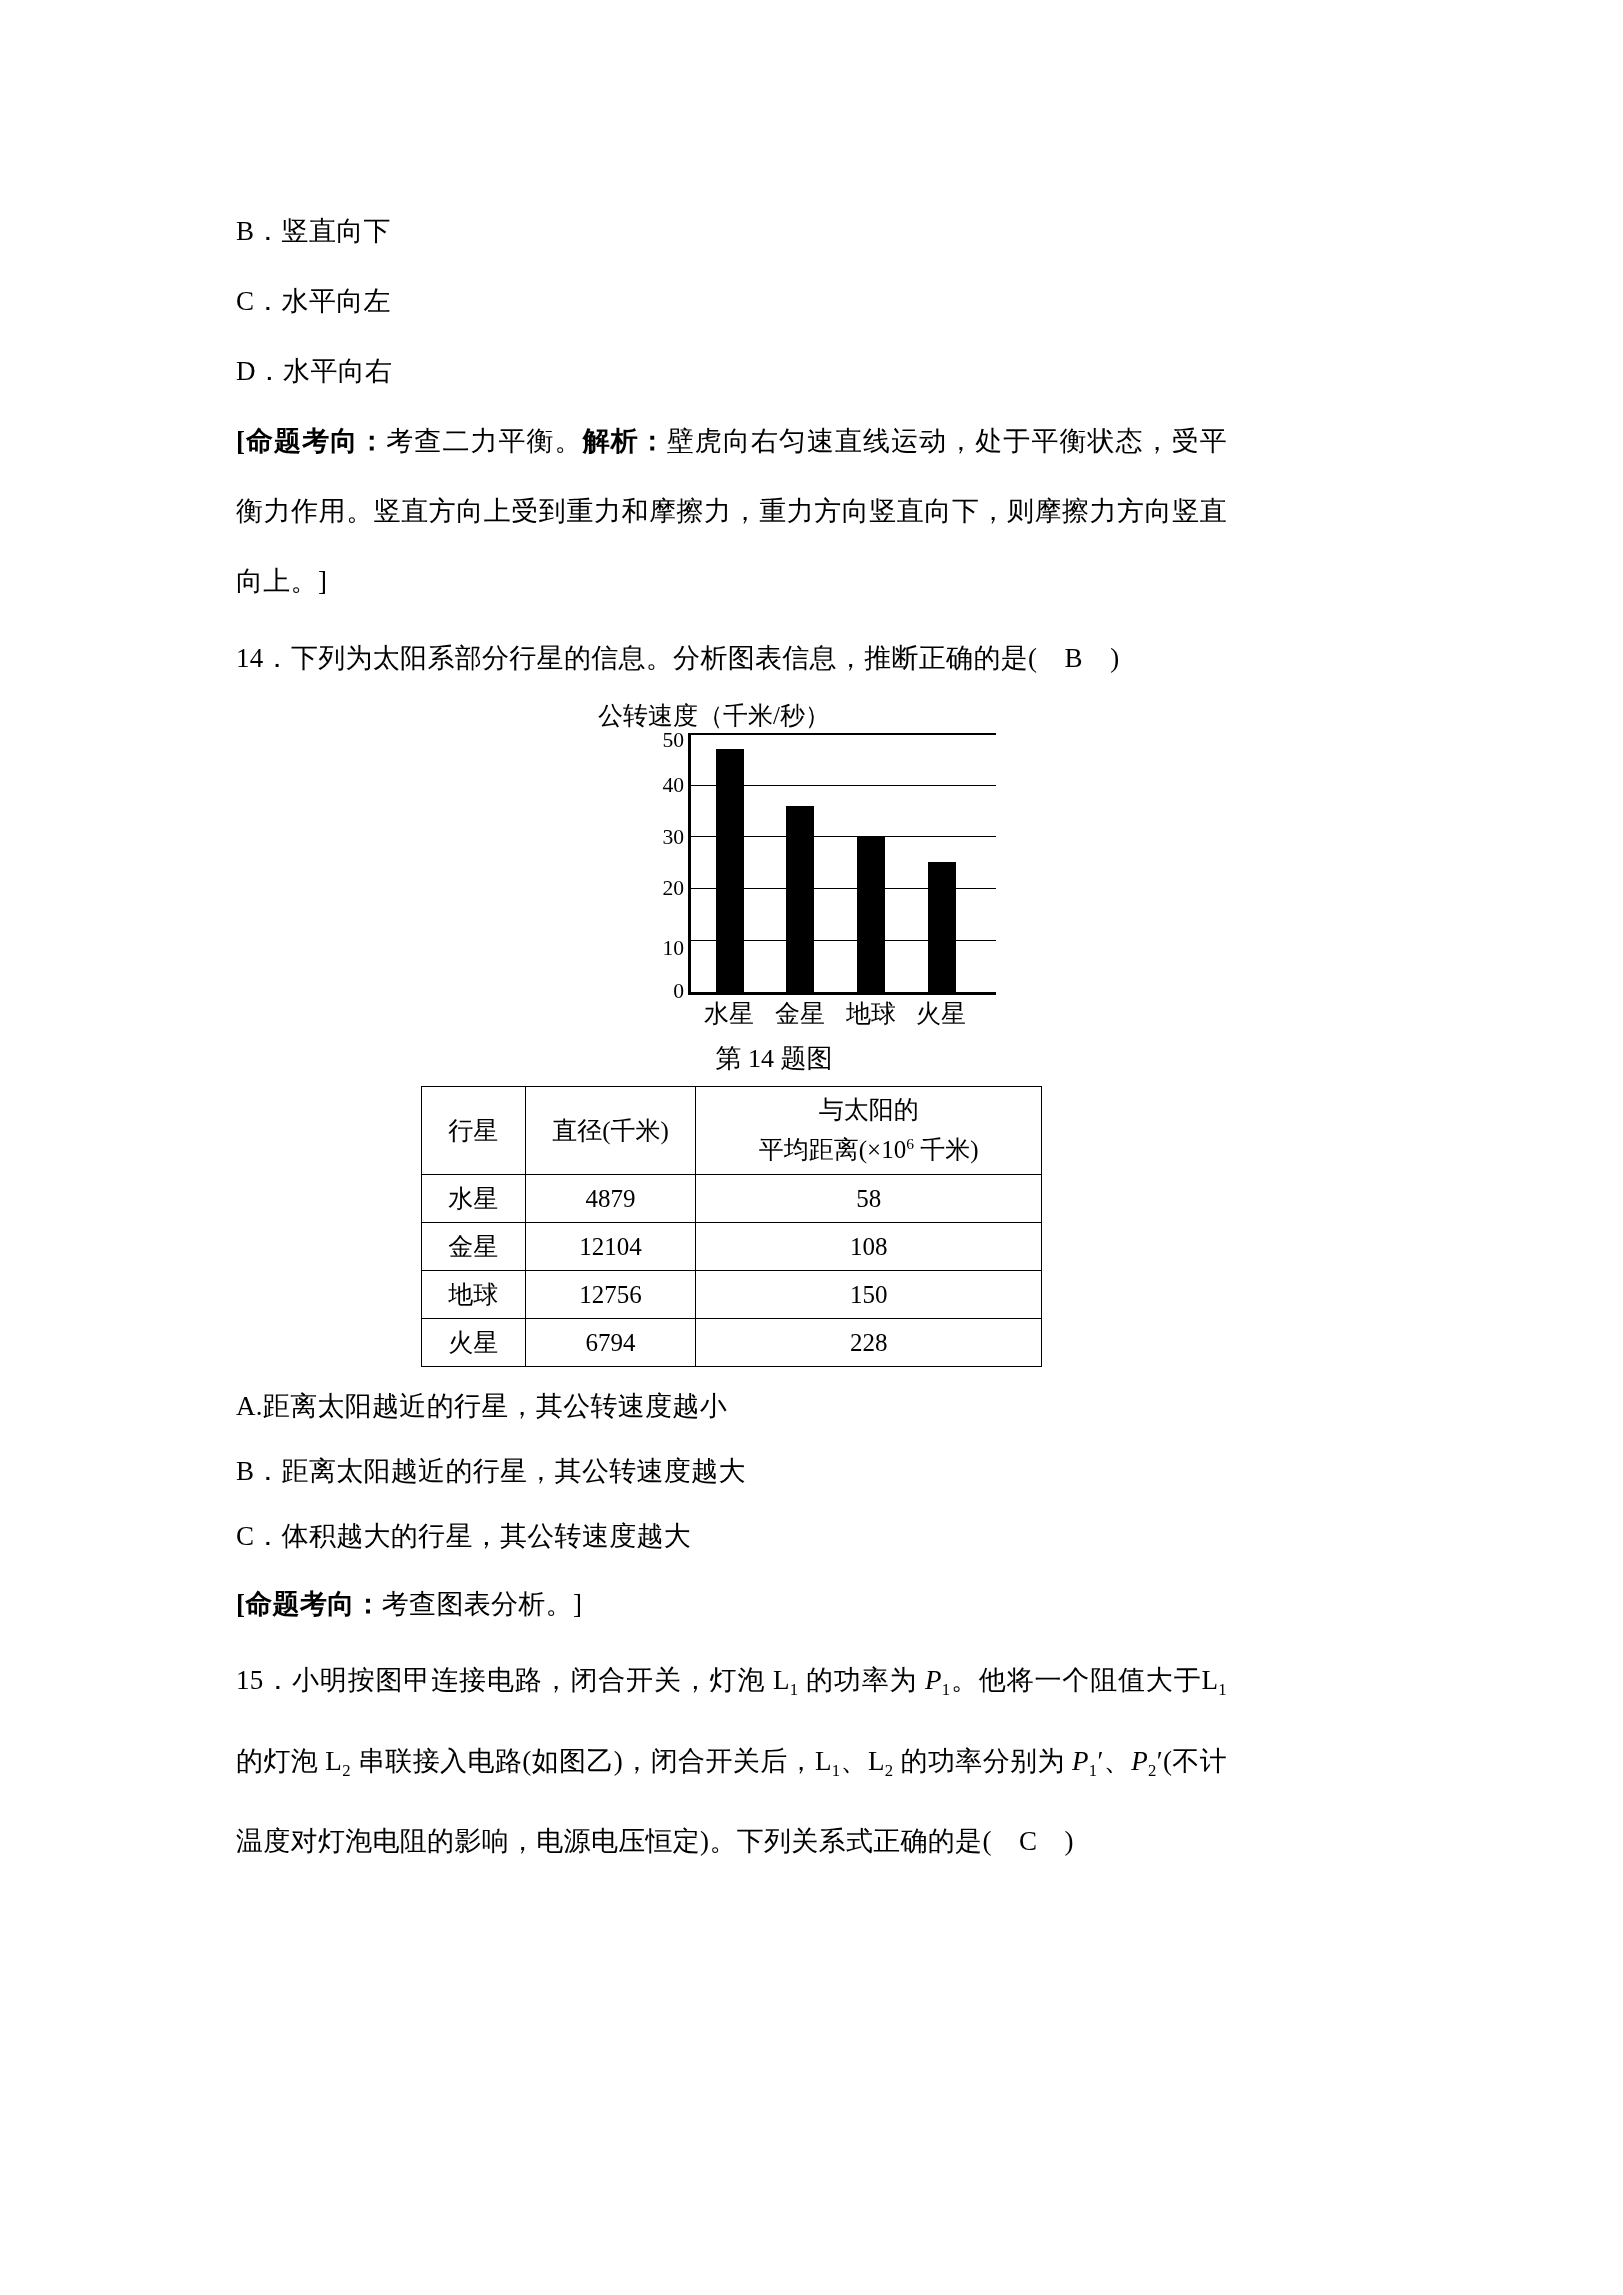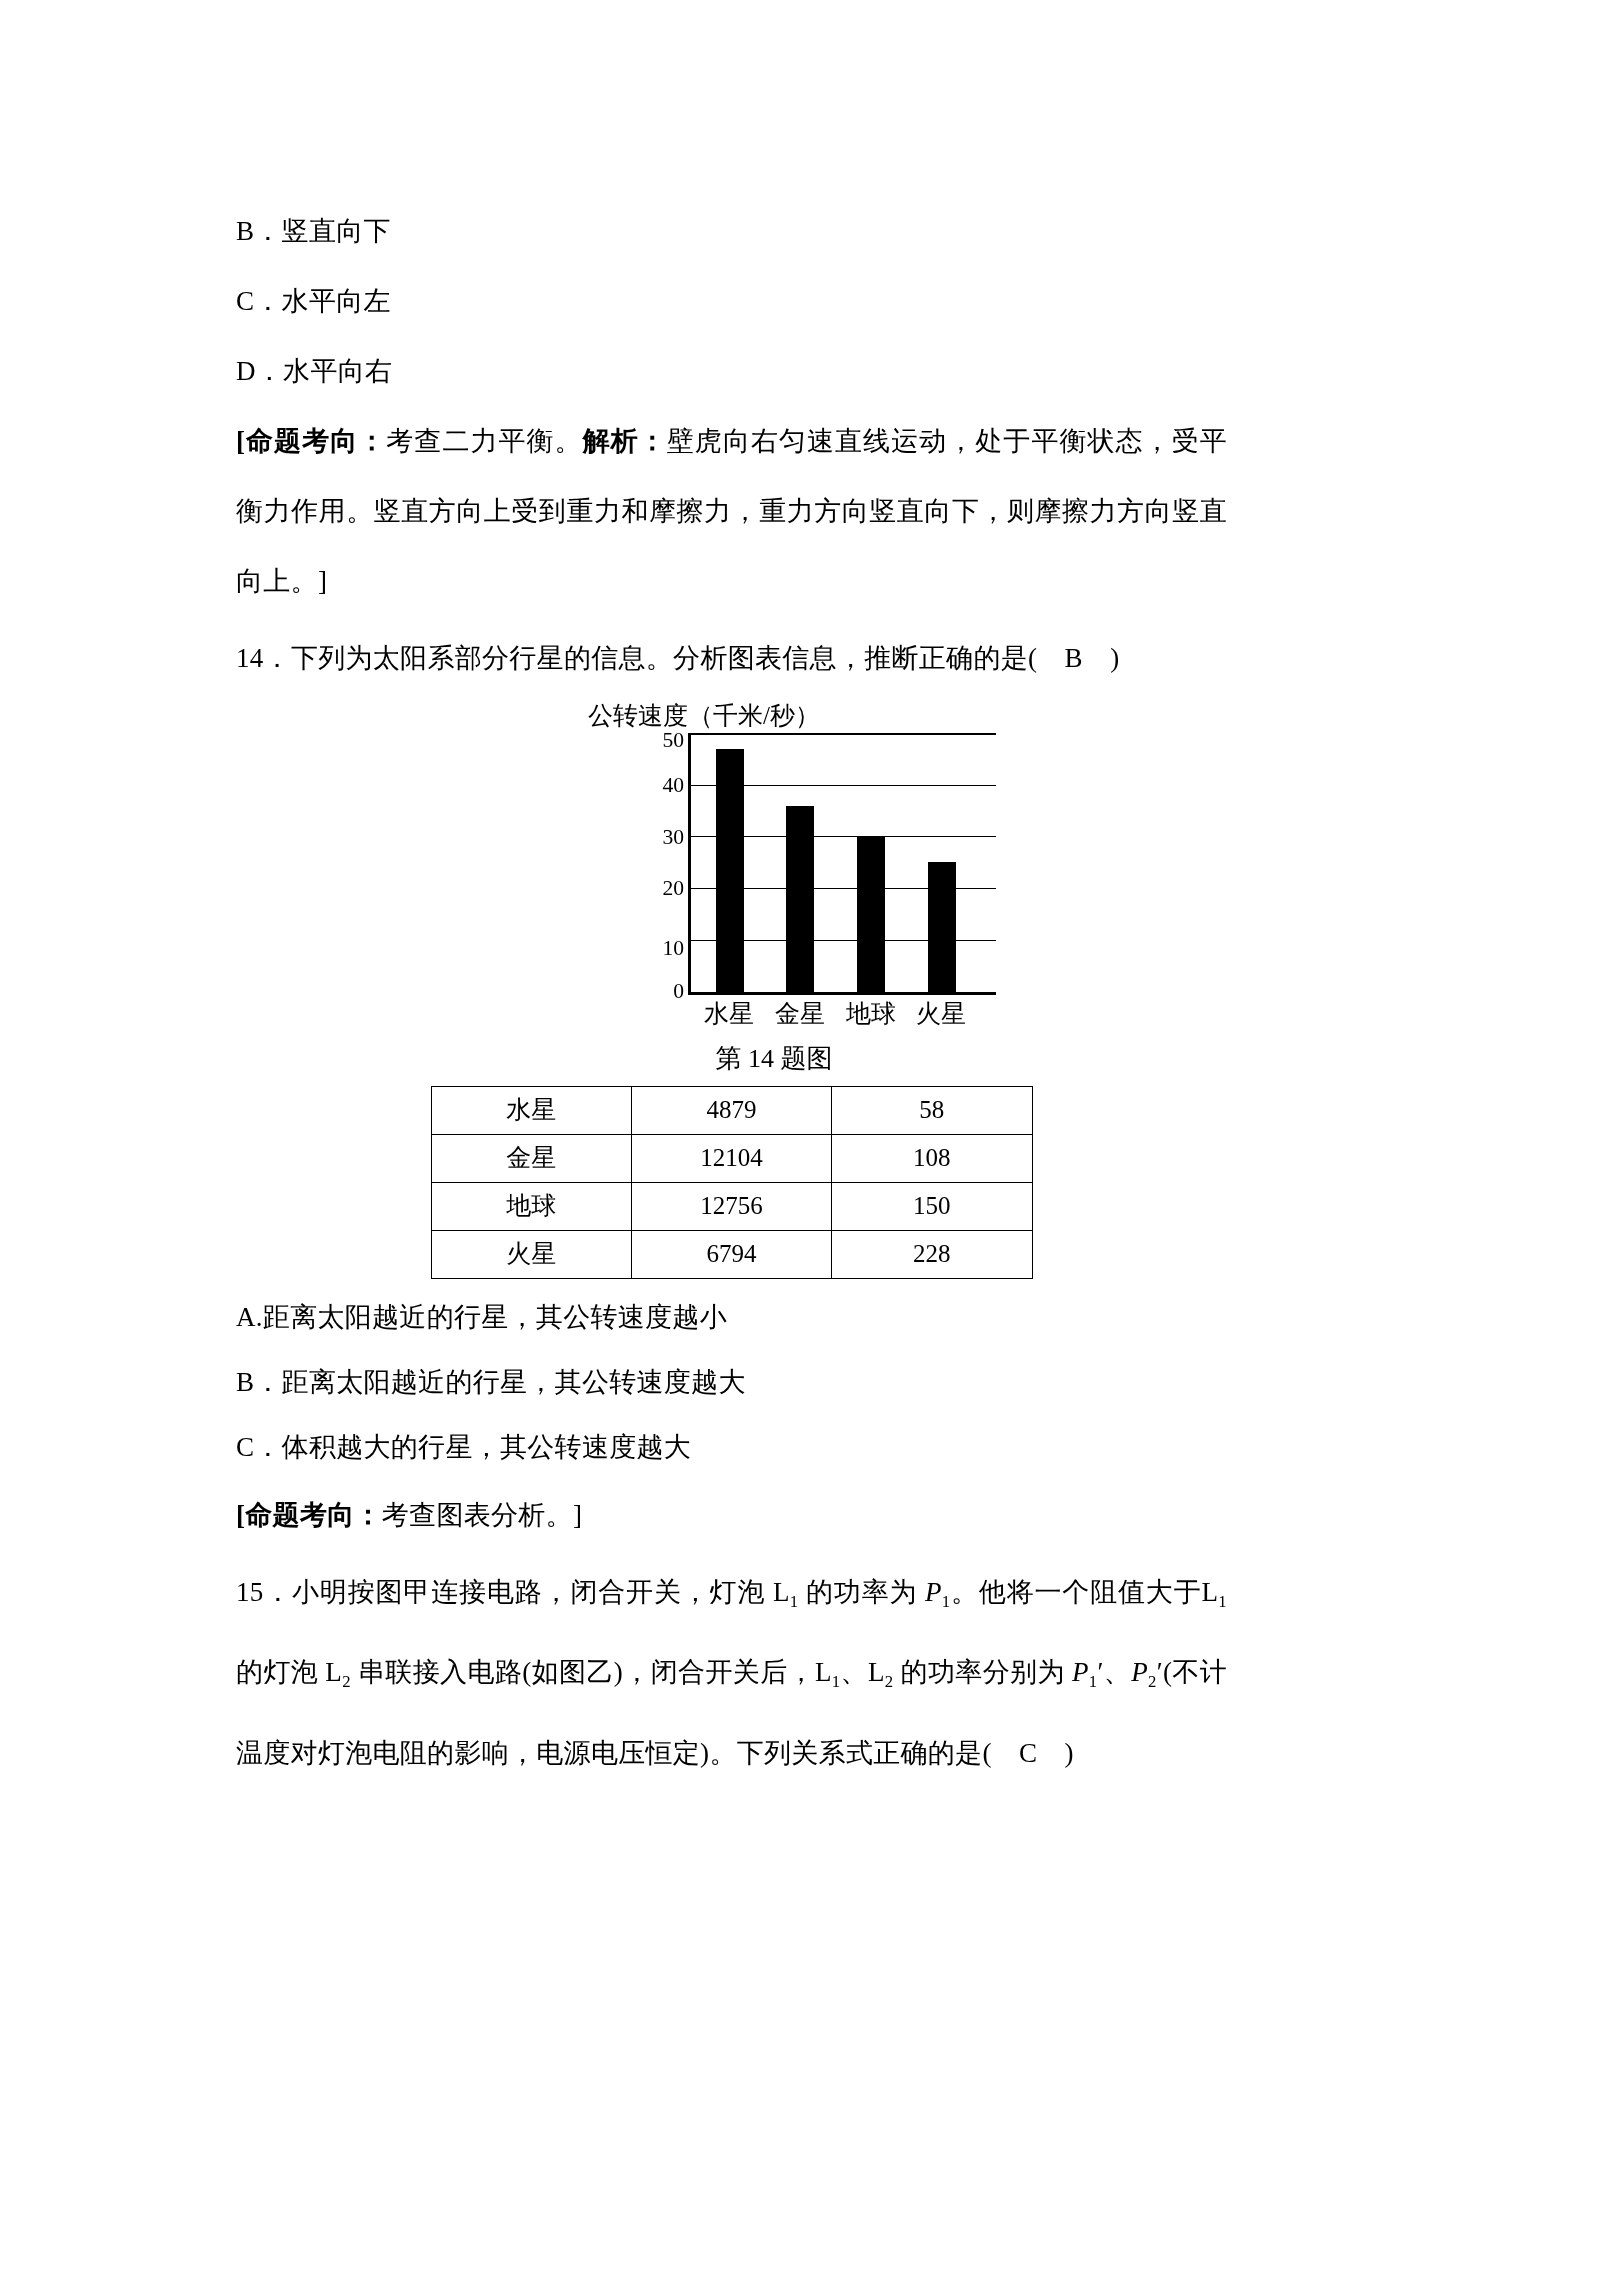--- a/index.html
+++ b/index.html
@@ -38,21 +38,21 @@
 
   
   .chart-block {
     position:relative;
     width:432px;
     margin-left:85px;
   }
   .chart-title {
     font-size:25px;
     line-height:34px;
-    margin-left:30px;
+    margin-left:40px;
     white-space:nowrap;
     font-family:Liberation Serif, serif;
   }
   .chart-area {
     position:relative;
     width:406px;
     height:262px;
     margin-left:72px;
   }
   .axis-y {
@@ -182,20 +182,28 @@
         <div class="xlabel" style="left:170px;">金星</div>
         <div class="xlabel" style="left:241px;">地球</div>
         <div class="xlabel" style="left:311px;">火星</div>
       </div>
       <div class="figcaption">第 14 题图</div>
     </div>
   </div>
 
   <table class="planet">
     <tbody>
+        <tr>
+      <td class="col-a">行星</td>
+      <td class="col-b">直径(千米)</td>
+      <td class="col-c hdr-two">
+        <div>与太阳的</div>
+        <div><span>平均距离(×10</span><sup>6</sup><span> 千米)</span></div>
+      </td>
+    </tr>
     <tr>
       <td>水星</td>
       <td>4879</td>
       <td>58</td>
     </tr>
     <tr>
       <td>金星</td>
       <td>12104</td>
       <td>108</td>
     </tr>

